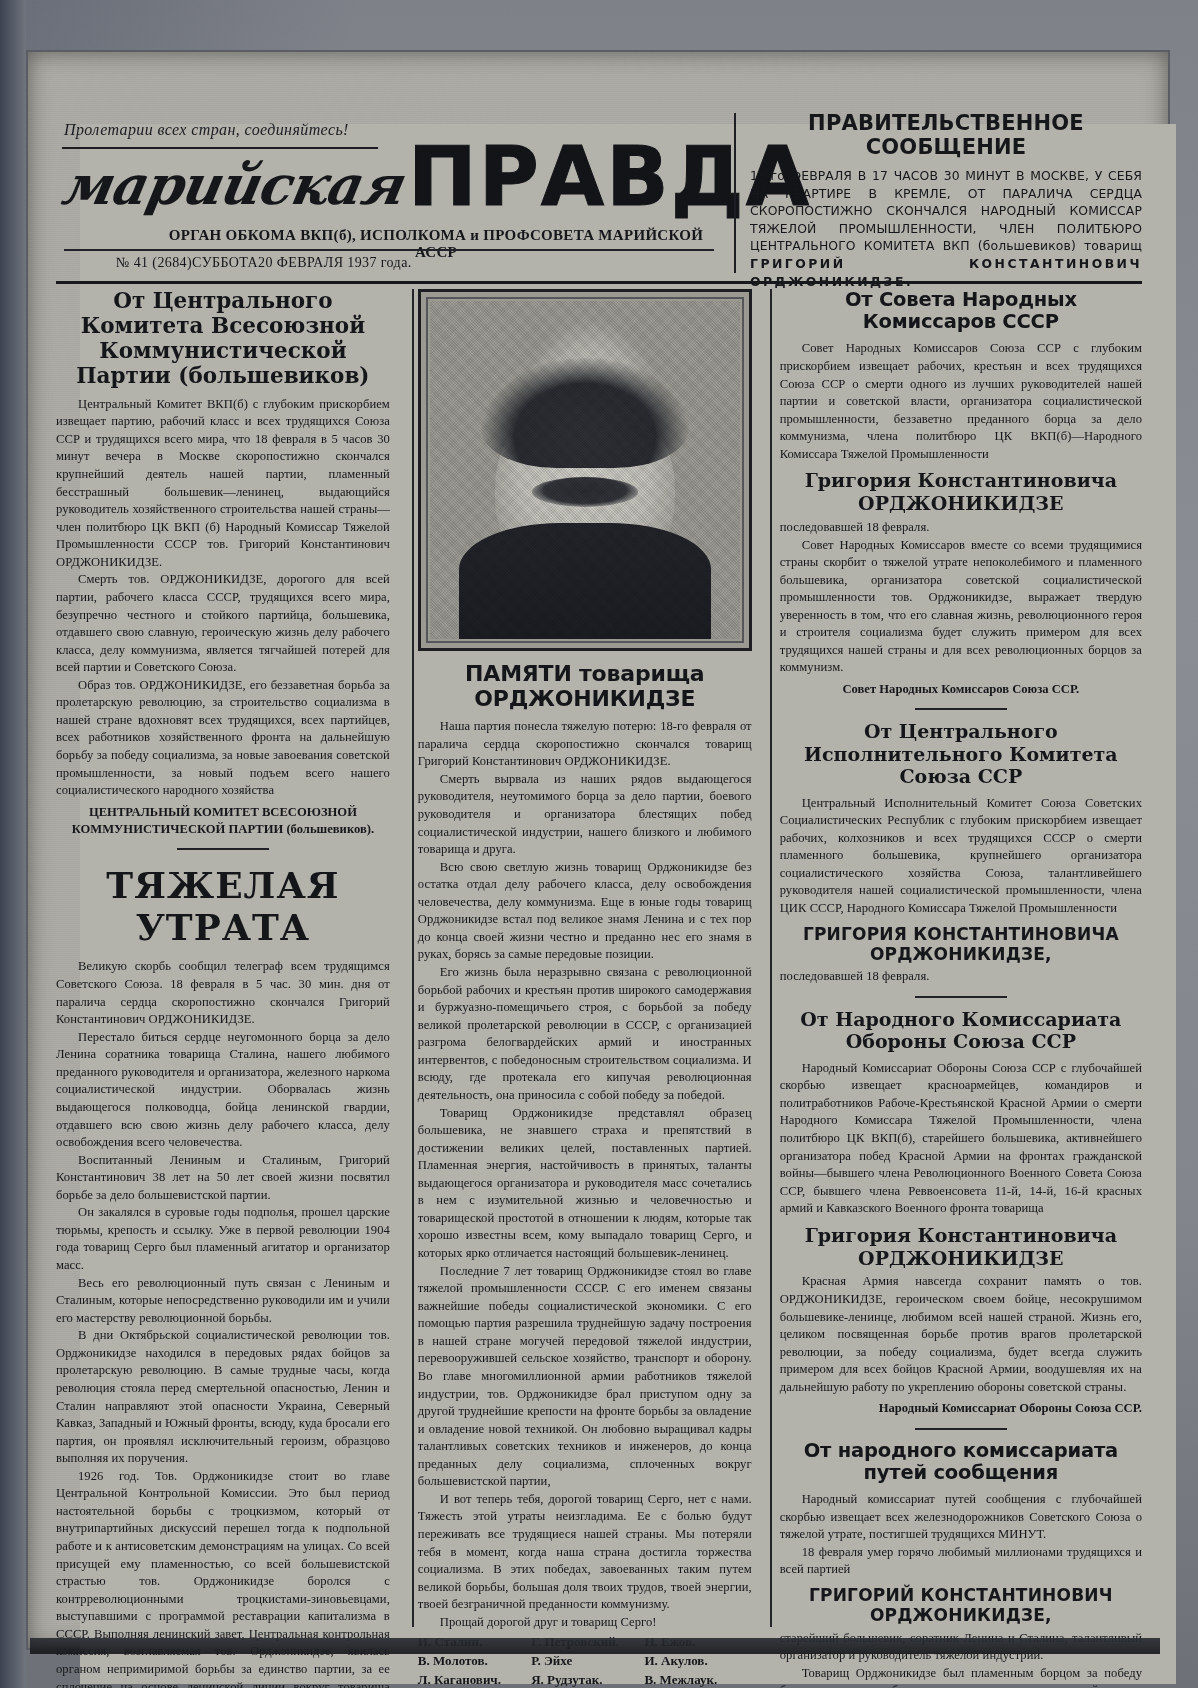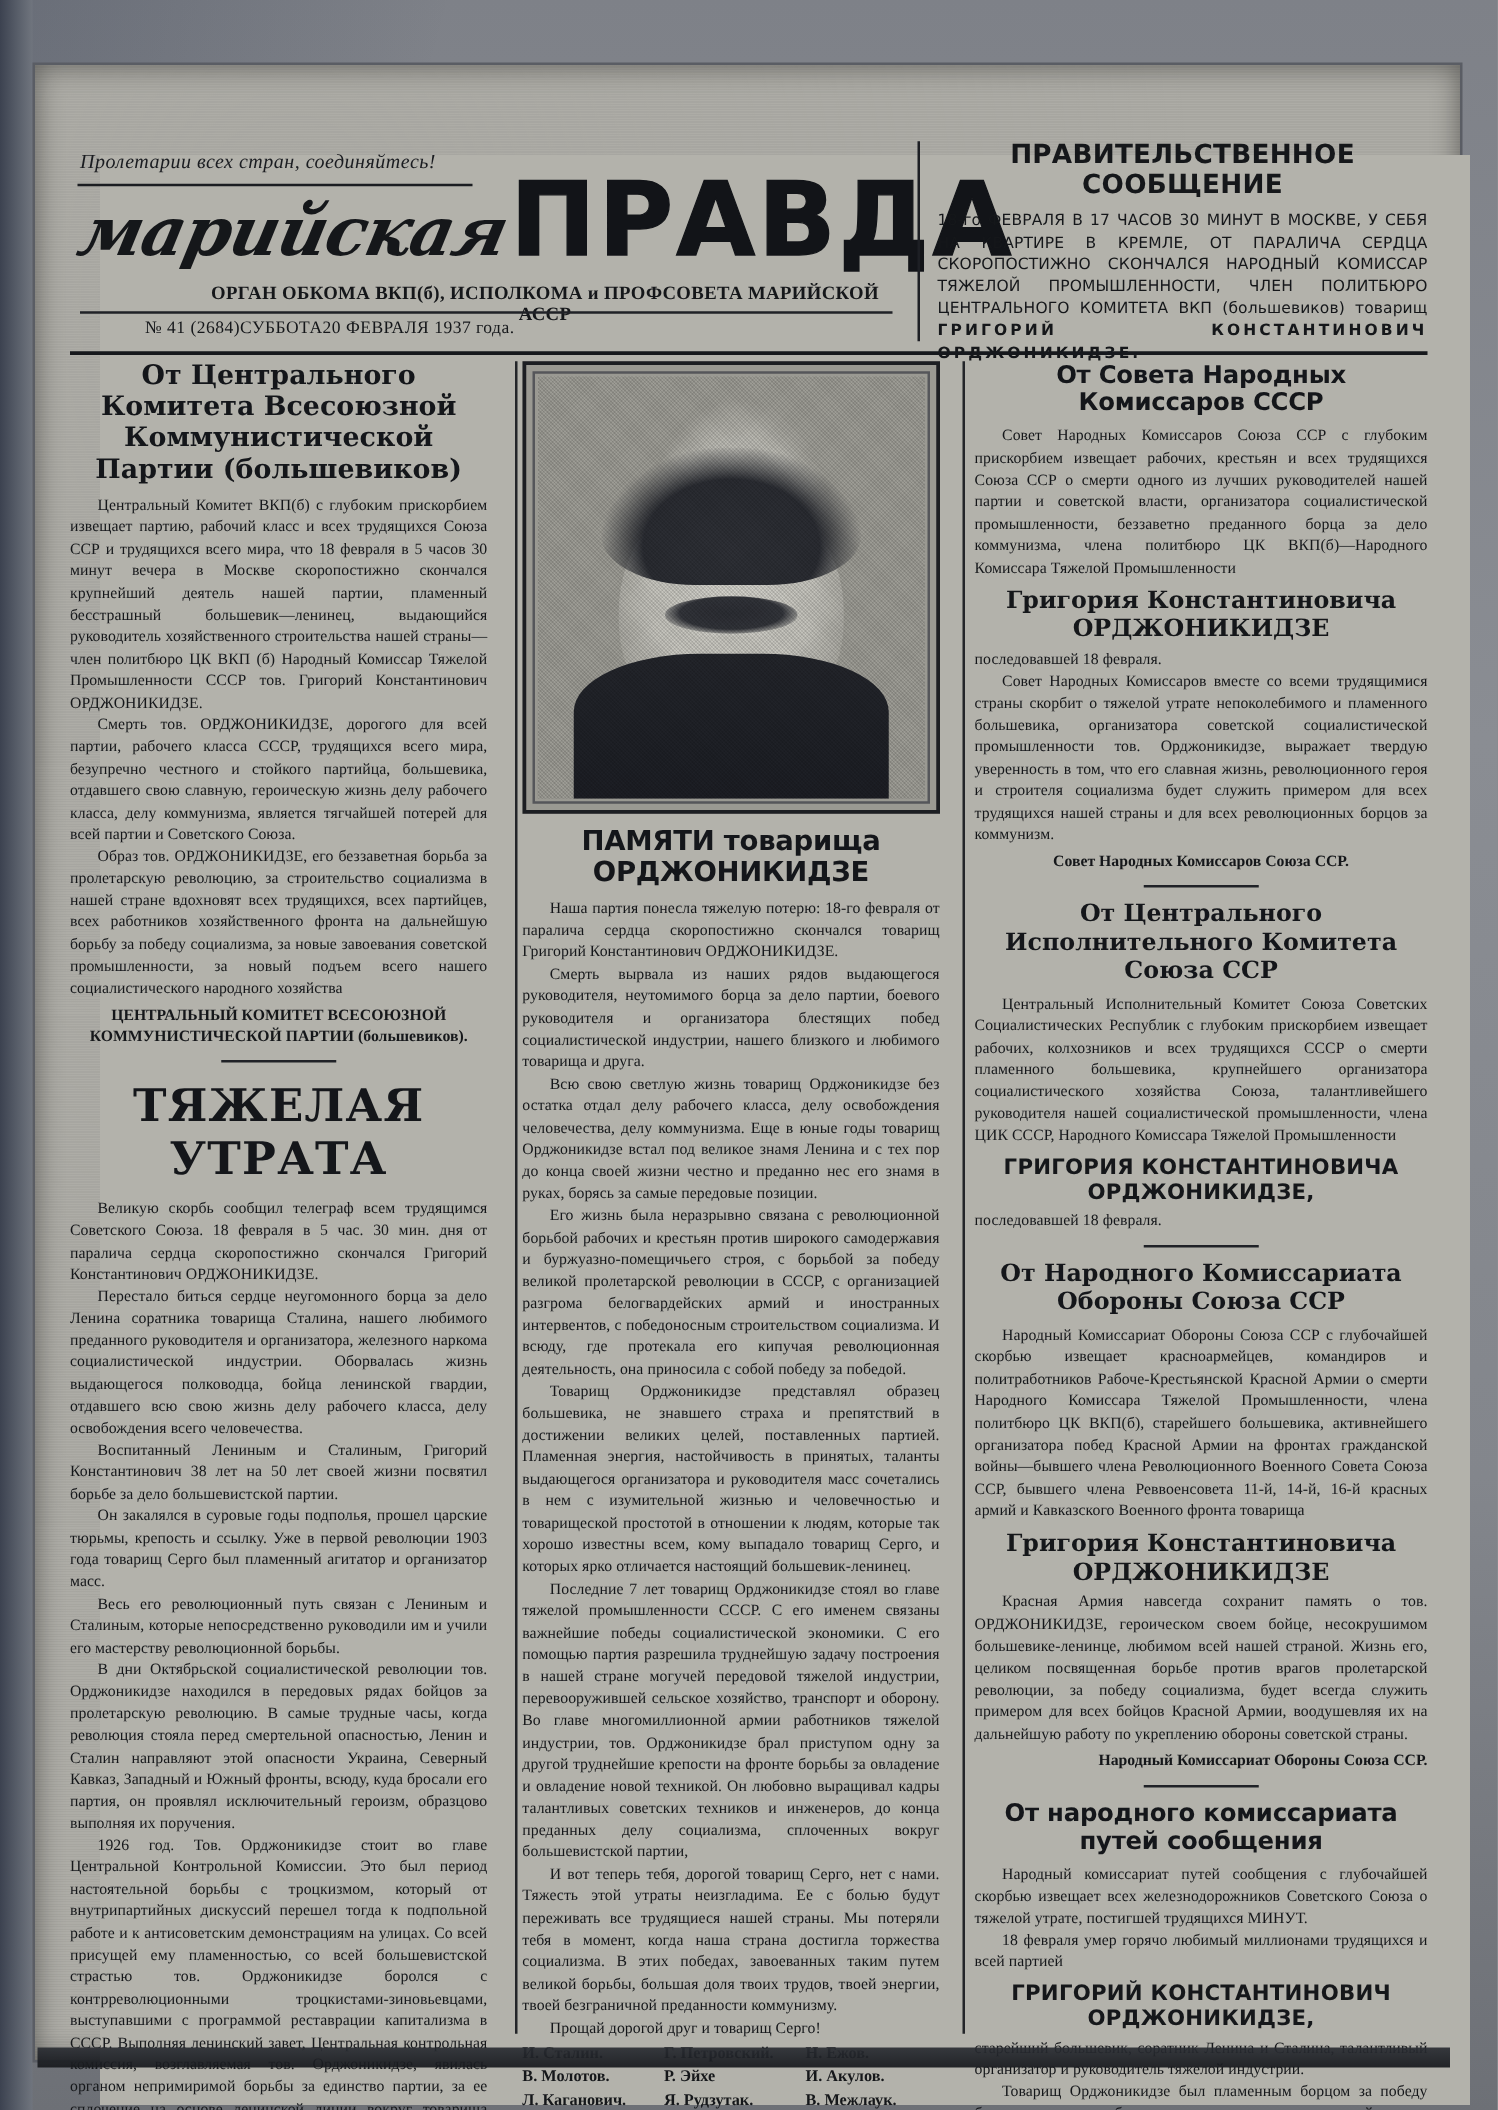--- a/index.html
+++ b/index.html
@@ -159,21 +159,21 @@
         <p class="body">Центральный Комитет ВКП(б) с глубоким прискорбием извещает партию, рабочий класс и всех трудящихся Союза ССР и трудящихся всего мира, что 18 февраля в 5 часов 30 минут вечера в Москве скоропостижно скончался крупнейший деятель нашей партии, пламенный бесстрашный большевик—ленинец, выдающийся руководитель хозяйственного строительства нашей страны—член политбюро ЦК ВКП (б) Народный Комиссар Тяжелой Промышленности СССР тов. Григорий Константинович ОРДЖОНИКИДЗЕ.</p>
         <p class="body">Смерть тов. ОРДЖОНИКИДЗЕ, дорогого для всей партии, рабочего класса СССР, трудящихся всего мира, безупречно честного и стойкого партийца, большевика, отдавшего свою славную, героическую жизнь делу рабочего класса, делу коммунизма, является тягчайшей потерей для всей партии и Советского Союза.</p>
         <p class="body">Образ тов. ОРДЖОНИКИДЗЕ, его беззаветная борьба за пролетарскую революцию, за строительство социализма в нашей стране вдохновят всех трудящихся, всех партийцев, всех работников хозяйственного фронта на дальнейшую борьбу за победу социализма, за новые завоевания советской промышленности, за новый подъем всего нашего социалистического народного хозяйства</p>
         <p class="sig">ЦЕНТРАЛЬНЫЙ КОМИТЕТ ВСЕСОЮЗНОЙ КОММУНИСТИЧЕСКОЙ ПАРТИИ (большевиков).</p>
         <div class="sep"></div>
 
         <h3 class="hd huge">ТЯЖЕЛАЯ УТРАТА</h3>
         <p class="body">Великую скорбь сообщил телеграф всем трудящимся Советского Союза. 18 февраля в 5 час. 30 мин. дня от паралича сердца скоропостижно скончался Григорий Константинович ОРДЖОНИКИДЗЕ.</p>
         <p class="body">Перестало биться сердце неугомонного борца за дело Ленина соратника товарища Сталина, нашего любимого преданного руководителя и организатора, железного наркома социалистической индустрии. Оборвалась жизнь выдающегося полководца, бойца ленинской гвардии, отдавшего всю свою жизнь делу рабочего класса, делу освобождения всего человечества.</p>
         <p class="body">Воспитанный Лениным и Сталиным, Григорий Константинович 38 лет на 50 лет своей жизни посвятил борьбе за дело большевистской партии.</p>
-        <p class="body">Он закалялся в суровые годы подполья, прошел царские тюрьмы, крепость и ссылку. Уже в первой революции 1903 года товарищ Серго был пламенный агитатор и организатор масс.</p>
+        <p class="body">Он закалялся в суровые годы подполья, прошел царские тюрьмы, крепость и ссылку. Уже в первой революции 1904 года товарищ Серго был пламенный агитатор и организатор масс.</p>
         <p class="body">Весь его революционный путь связан с Лениным и Сталиным, которые непосредственно руководили им и учили его мастерству революционной борьбы.</p>
         <p class="body">В дни Октябрьской социалистической революции тов. Орджоникидзе находился в передовых рядах бойцов за пролетарскую революцию. В самые трудные часы, когда революция стояла перед смертельной опасностью, Ленин и Сталин направляют этой опасности Украина, Северный Кавказ, Западный и Южный фронты, всюду, куда бросали его партия, он проявлял исключительный героизм, образцово выполняя их поручения.</p>
         <p class="body">1926 год. Тов. Орджоникидзе стоит во главе Центральной Контрольной Комиссии. Это был период настоятельной борьбы с троцкизмом, который от внутрипартийных дискуссий перешел тогда к подпольной работе и к антисоветским демонстрациям на улицах. Со всей присущей ему пламенностью, со всей большевистской страстью тов. Орджоникидзе боролся с контрреволюционными троцкистами-зиновьевцами, выступавшими с программой реставрации капитализма в СССР. Выполняя ленинский завет, Центральная контрольная комиссия, возглавляемая тов. Орджоникидзе, явилась органом непримиримой борьбы за единство партии, за ее сплочение на основе ленинской линии вокруг товарища Сталина. Это были такие годы, когда главные уклонисты во главе с Бухариным, Рыковым и Томским выступили против Центрального комитета, навязывали товарищу Сталину, и пытались повернуть нашу партию на путь отказа от индустриализации и от строительства колхозов, на путь капитуляции перед капитализмом в деле промышленного развития, на путь крупной политики в развитии сельского хозяйства.</p>
 
       </div>
 
       <div class="col c2">
         <div class="portrait">
           <div class="frame"></div>
           <div class="halftone">

